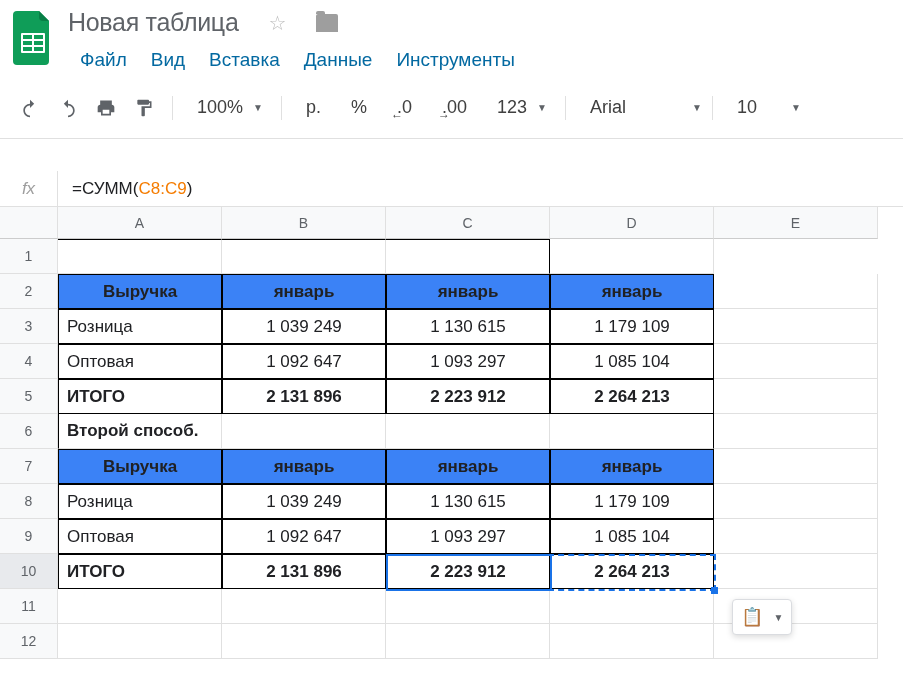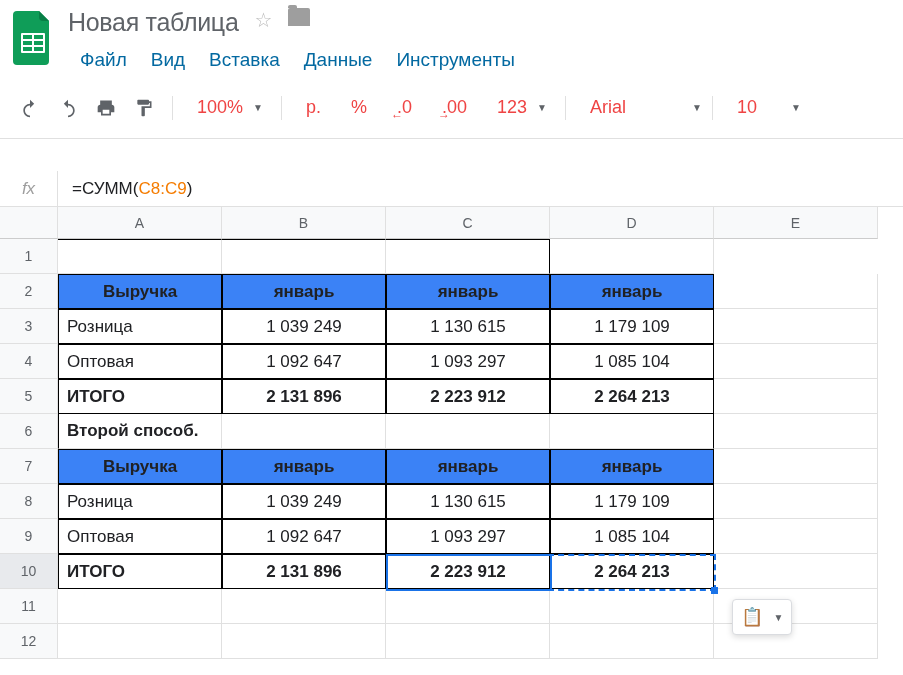--- a/index.html
+++ b/index.html
@@ -3,33 +3,33 @@
 <meta charset="utf-8">
 <style>
 * { box-sizing: border-box; margin: 0; padding: 0; }
 body { font-family: Arial, sans-serif; background: #fff; color: #202124; width: 903px; height: 675px; overflow: hidden; }
 
 
 .header { display: flex; align-items: flex-start; padding: 8px 10px 0 10px; }
 .logo { width: 46px; height: 60px; display: flex; align-items: center; justify-content: center; margin-right: 12px; }
 .logo svg { width: 40px; height: 54px; }
 .title-area { flex: 1; }
-.title-row { display: flex; align-items: flex-start; gap: 16px; }
+.title-row { display: flex; align-items: center; gap: 30px; }
 .doc-title { font-size: 25px; color: #5f6368; font-weight: 400; letter-spacing: -0.3px; }
 .star-icon { color: #bdbdbd; font-size: 20px; }
 .folder-icon { width: 22px; height: 18px; background: #9e9e9e; display: inline-block; border-radius: 2px 2px 0 0; position: relative; }
 .folder-icon:before { content: ""; position: absolute; top: -3px; left: 0; width: 9px; height: 3px; background: #9e9e9e; border-radius: 2px 2px 0 0; }
 .menubar { display: flex; gap: 0; margin-top: 6px; }
 .menu-item { font-size: 19px; color: #0369a1; padding: 6px 12px; cursor: pointer; }
 
 
 .toolbar { display: flex; align-items: center; padding: 10px 12px; border-bottom: 1px solid #e0e0e0; gap: 2px; }
 .tb-btn { padding: 6px 8px; color: #5f6368; cursor: pointer; display: flex; align-items: center; }
 .tb-sep { width: 1px; height: 24px; background: #e0e0e0; margin: 0 8px; }
-.tb-text { color: #ef4444; font-size: 18px; padding: 4px 6px; }
+.tb-text { color: #404040; font-size: 18px; padding: 4px 6px; }
 .chevron { font-size: 10px; color: #5f6368; margin-left: 4px; }
 
 
 .formula-bar { display: flex; align-items: center; border-bottom: 1px solid #e0e0e0; height: 36px; margin-top: 32px; }
 .fx-label { width: 58px; text-align: center; font-style: italic; color: #9e9e9e; font-size: 17px; border-right: 1px solid #e0e0e0; height: 100%; display: flex; align-items: center; justify-content: center; }
 .formula-input { flex: 1; padding: 0 14px; font-size: 17px; font-family: Arial; height: 100%; display: flex; align-items: center; }
 .formula-ref { color: #f57c00; }
 .formula-paren { color: #202124; }
 
 

